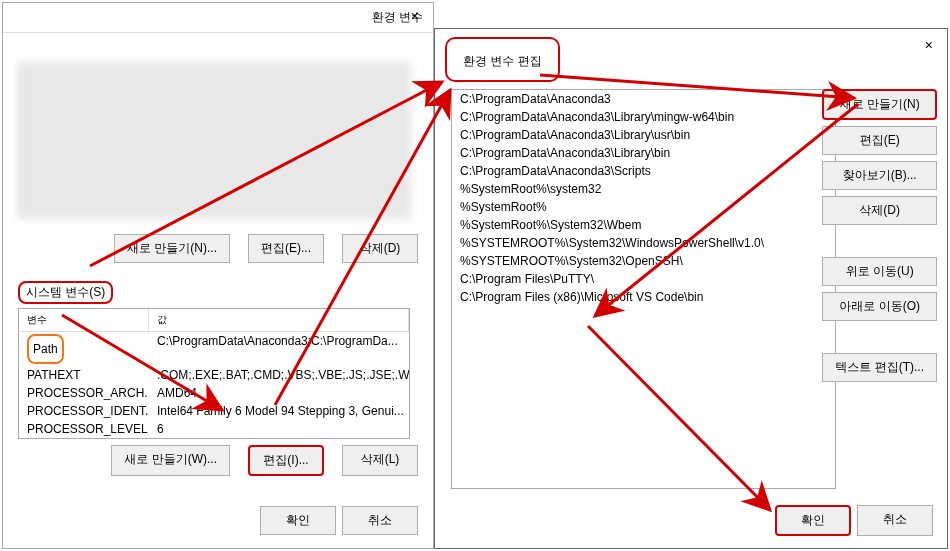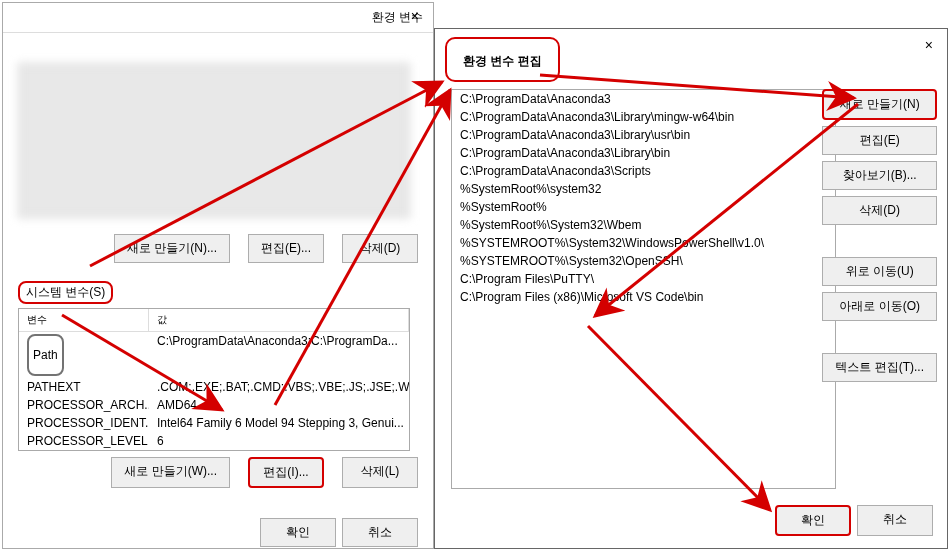--- a/index.html
+++ b/index.html
@@ -99,24 +99,24 @@
       padding: 1px 0;
     }
     .var-row > div {
       padding: 1px 8px;
       font-size: 12px;
       white-space: nowrap;
       overflow: hidden;
     }
     .var-row .col-name { width: 130px; }
     .path-cell {
-      border: 2px solid #737373;
+      border: 2px solid #f97316;
       border-radius: 8px;
       display: inline-block;
-      padding: 12px 4px !important;
+      padding: 6px 4px !important;
     }
 
     .bottom-buttons {
       display: flex;
       justify-content: flex-end;
       gap: 6px;
       padding: 20px 15px;
     }
     
     
@@ -132,21 +132,20 @@
     }
     .edit-title {
       padding: 14px 16px 10px 16px;
       font-size: 12px;
       display: inline-block;
     }
     .edit-title.circled {
       border: 2px solid #d40000;
       border-radius: 10px;
       margin: 8px 10px;
-      font-weight: bold;
     }
     
     .path-list {
       position: absolute;
       left: 16px;
       top: 60px;
       width: 385px;
       height: 400px;
       border: 1px solid #aaa;
       background: #fff;

